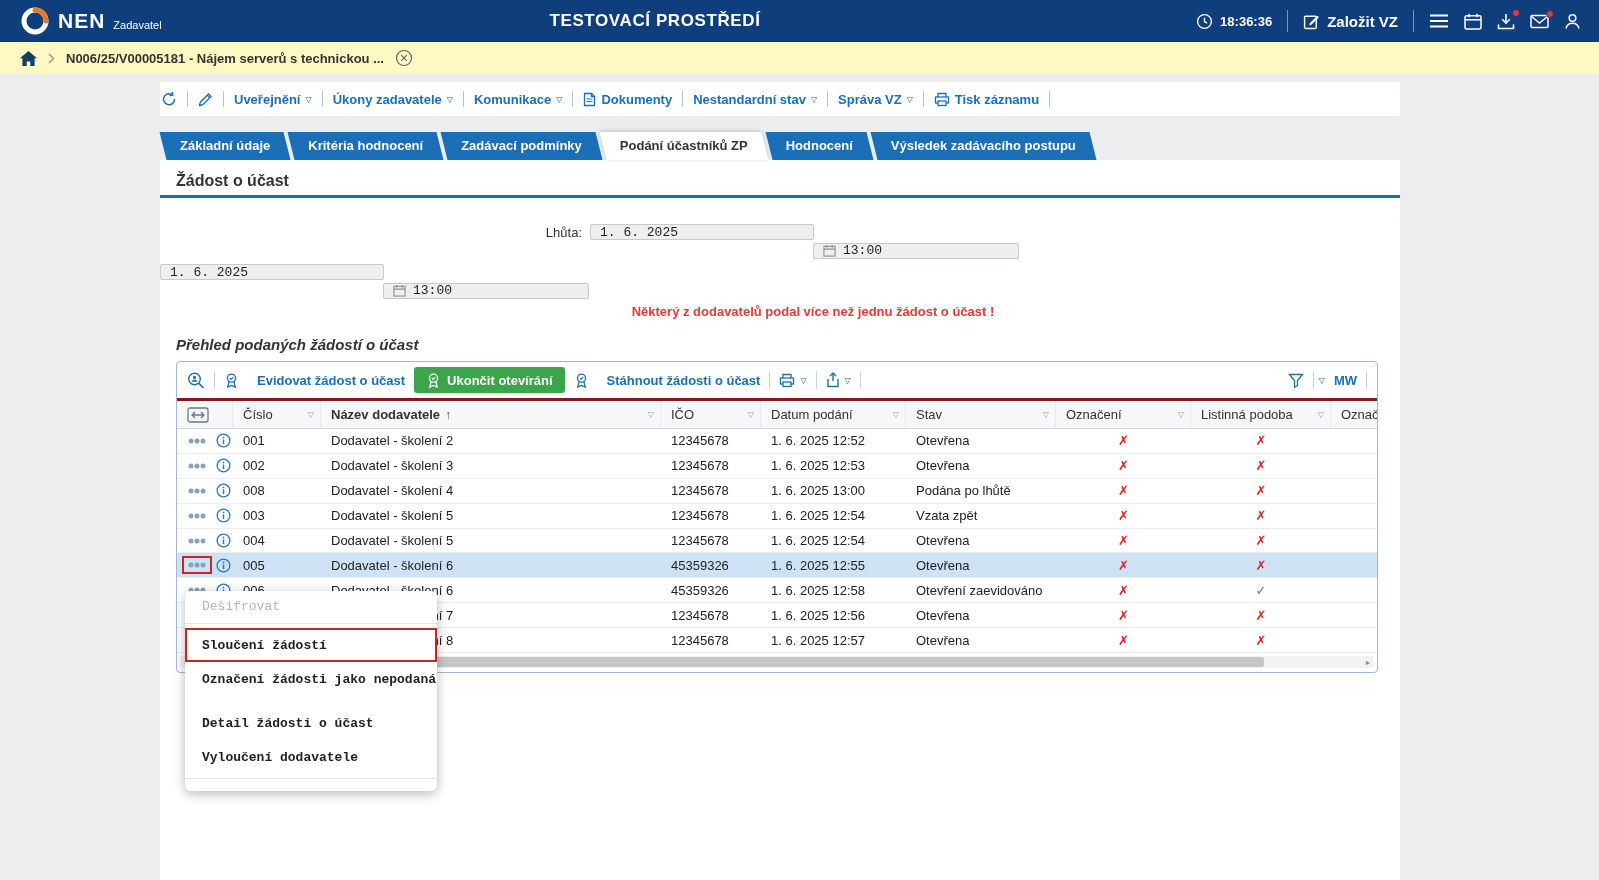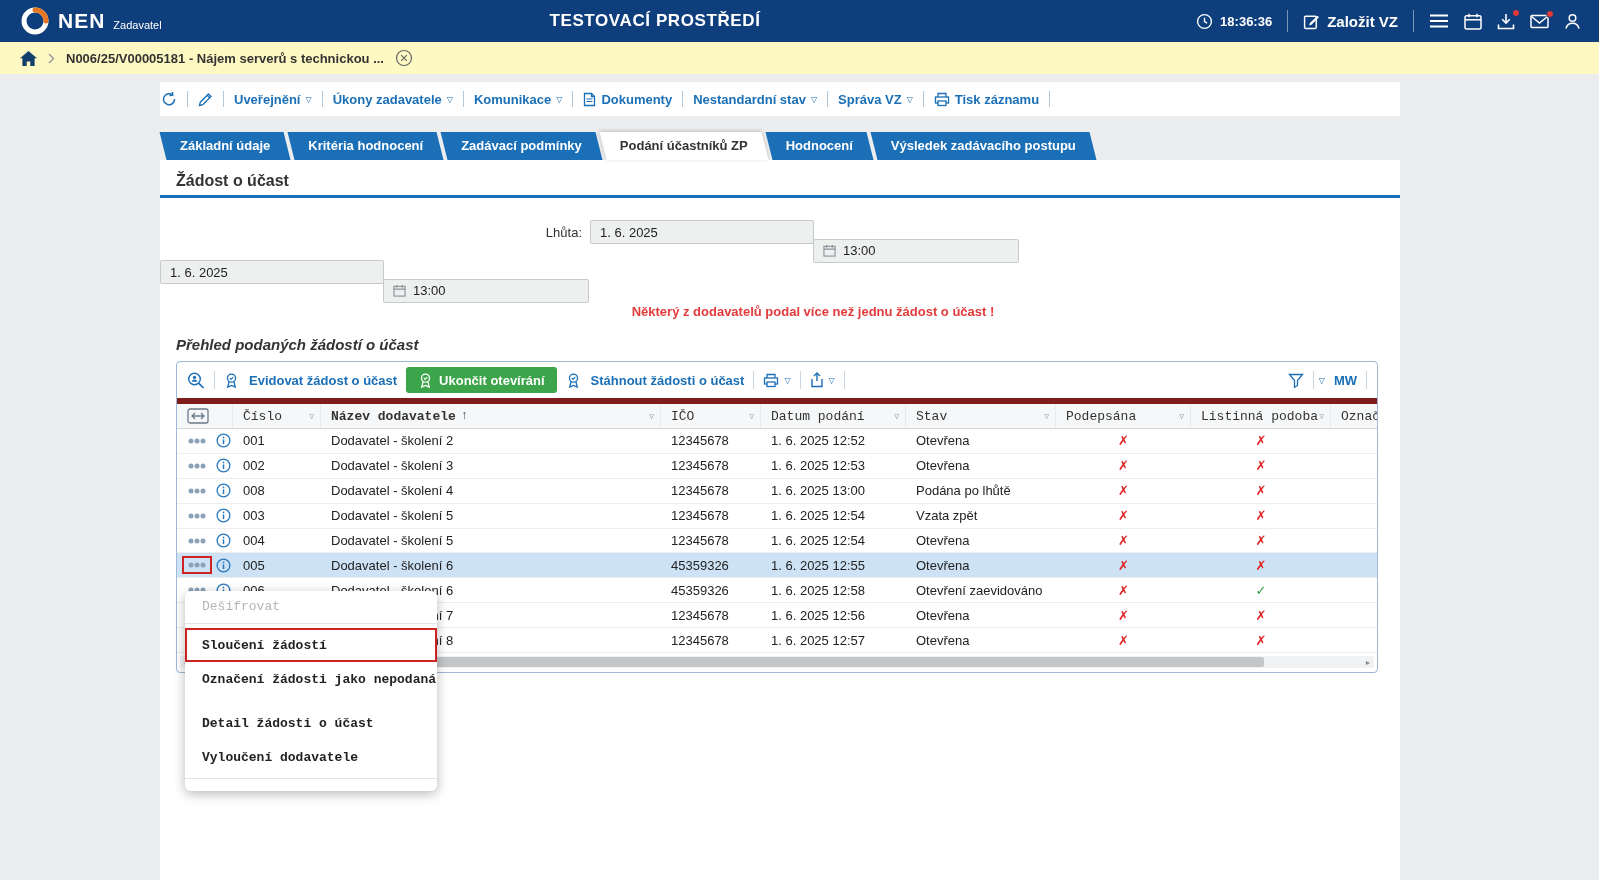--- a/index.html
+++ b/index.html
@@ -42,40 +42,40 @@
   .tab::before{content:"";position:absolute;inset:0;background:#1a6fb6;transform:skewX(14deg);z-index:0;}
   .tab .tab-label{position:relative;z-index:1;}
   .tab.active{color:#333;z-index:2;}
   .tab.active::before{background:#fff;box-shadow:0 -1px 4px rgba(0,0,0,.2);}
 
   .section-head{padding:12px 16px 5px;font-size:16px;font-weight:bold;color:#333;border-bottom:3px solid #1a6fb6;}
 
   .form-area{margin-top:22px;}
   .frow{display:flex;align-items:center;margin-bottom:16px;height:24px;}
   .flabel{width:430px;text-align:right;padding-right:8px;font-size:13px;color:#333;}
-  .fbox{height:24px;background:#eef0f0;border:1px solid #c6cacc;border-radius:2px;display:flex;align-items:center;font-size:13px;color:#222;}
+  .fbox{height:16px;background:#eef0f0;border:1px solid #c6cacc;border-radius:2px;display:flex;align-items:center;font-size:13px;color:#222;font-family:Liberation Mono, monospace;}
   .fdate{width:224px;padding-left:9px;}
   .ftime{width:206px;gap:7px;padding-left:9px;margin-left:-1px;margin-top:37px;}
 
   .warning{margin-top:20px;margin-left:280px;width:746px;text-align:center;color:#e23b3b;font-weight:bold;font-size:13px;}
 
   .grid-title{margin:17px 0 0 16px;font-size:15px;font-weight:bold;color:#333;font-style:italic;}
 
   
   .grid{position:relative;margin:8px 16px 0;width:1202px;height:312px;border:1px solid #9db9d6;border-radius:4px;background:#fff;display:flex;flex-direction:column;overflow:hidden;}
   .grid-toolbar{height:36px;flex:0 0 36px;display:flex;align-items:center;padding:0 10px;gap:9px;font-size:13px;}
   .gdiv{width:1px;height:18px;background:#c9d6e2;flex:0 0 auto;}
   .gt-ico{display:flex;align-items:center;cursor:pointer;}
-  .gt-link{display:inline-flex;align-items:center;gap:10px;color:#1a6fb6;font-weight:600;cursor:pointer;white-space:nowrap;}
+  .gt-link{display:inline-flex;align-items:center;gap:18px;color:#1a6fb6;font-weight:600;cursor:pointer;white-space:nowrap;}
   .gt-green{display:inline-flex;align-items:center;gap:6px;background:#3ca44a;color:#fff;font-weight:bold;border-radius:3px;height:26px;padding:0 12px;cursor:pointer;white-space:nowrap;}
   .caret-b{font-size:8px;color:#1a6fb6;cursor:pointer;margin-left:-4px;}
   .gt-spacer{flex:1;}
   .gt-mw{color:#1a6fb6;font-weight:bold;cursor:pointer;}
 
-  .grid-header{height:31px;flex:0 0 31px;display:flex;background:#f6f7f8;border-top:6px solid #7f1d1d;border-bottom:1px solid #d5d8da;font-family:Liberation Mono, monospace;}
+  .grid-header{height:31px;flex:0 0 31px;display:flex;background:#f6f7f8;border-top:3px solid #7f1d1d;border-bottom:1px solid #d5d8da;}
   .gcell{display:flex;align-items:center;padding-left:10px;font-size:13px;color:#333;border-right:1px solid #e8eaec;overflow:hidden;white-space:nowrap;}
   .gcell.c2 .glab{font-weight:bold;}
   .sort{margin-left:5px;font-size:12px;color:#444;}
   .fcaret{margin-left:auto;margin-right:6px;color:#97a1aa;font-size:8px;}
   .c0{width:56px;}.c1{width:88px;}.c2{width:340px;}.c3{width:100px;}.c4{width:145px;}
   .c5{width:150px;}.c6{width:135px;}.c7{width:140px;}.c8{width:46px;border-right:none;}
 
   .grid-rows{flex:0 0 auto;}
   .grow{height:24.9px;display:flex;align-items:center;border-bottom:1px solid #eceeef;font-size:13px;color:#222;cursor:pointer;}
   .grow.selected{background:#cde2f4;}
@@ -399,21 +399,21 @@
         </div>
         <div class="gcell c4">
           <span class="glab">Datum podání</span>
           <span class="fcaret">▽</span>
         </div>
         <div class="gcell c5">
           <span class="glab">Stav</span>
           <span class="fcaret">▽</span>
         </div>
         <div class="gcell c6">
-          <span class="glab">Podepsána</span>
+          <span class="glab">Označení</span>
           <span class="fcaret">▽</span>
         </div>
         <div class="gcell c7">
           <span class="glab">Listinná podoba</span>
           <span class="fcaret">▽</span>
         </div>
         <div class="gcell c8">
           <span class="glab">Označ</span>
         </div>
       </div>

